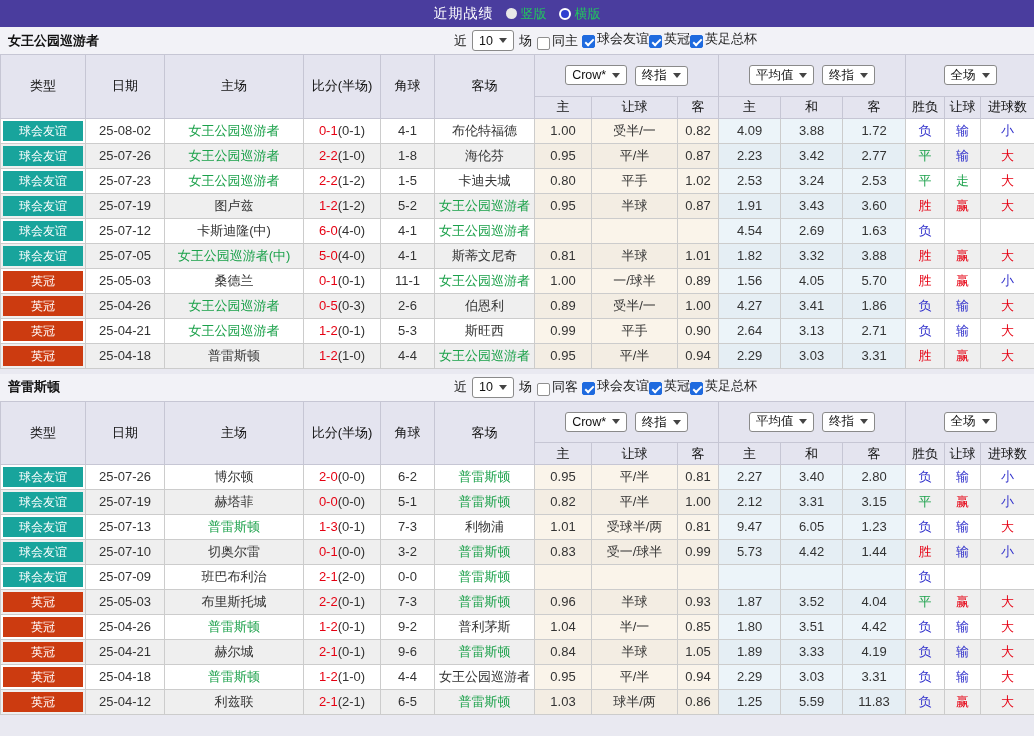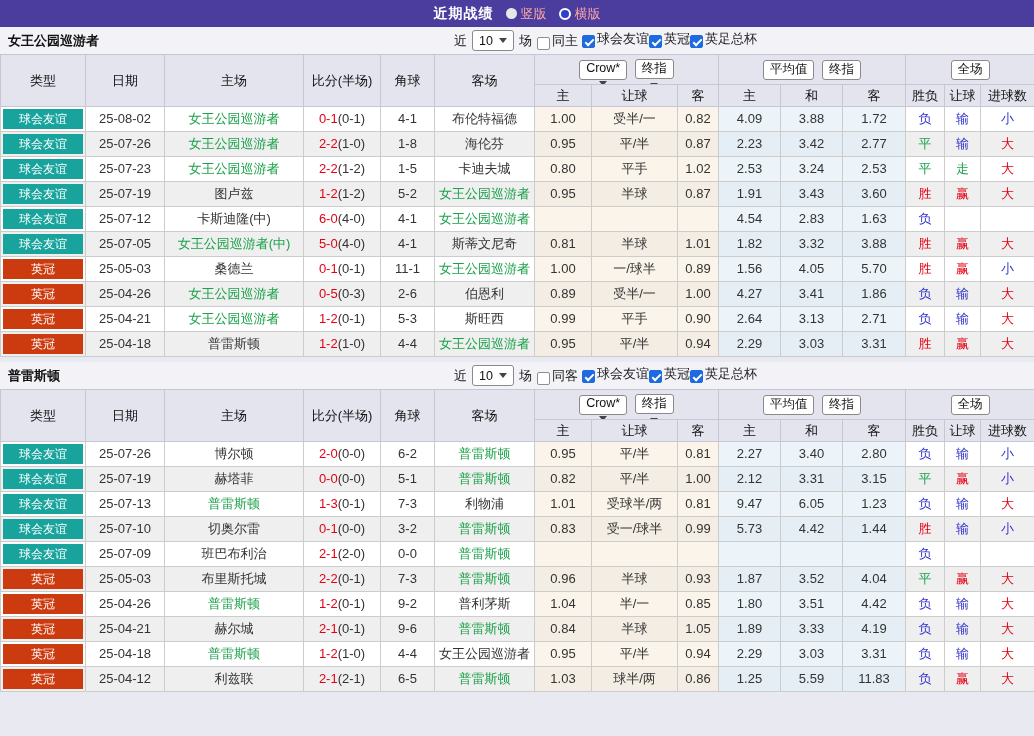--- a/index.html
+++ b/index.html
@@ -1,42 +1,42 @@
 <!DOCTYPE html>
 <html><head>
 <meta charset="utf-8">
 <style>
   html,body{margin:0;padding:0;}
   body{font-family:"Liberation Sans","DejaVu Sans",sans-serif;background:#e9e9f1;}
   #app{width:1034px;height:736px;overflow:hidden;background:#e9e9f1;}
 
   .topbar{height:27px;background:#4a3d9e;display:flex;align-items:center;justify-content:center;gap:12px;color:#fff;}
-  .topbar .title{font-weight:bold;font-size:14px;letter-spacing:1px;}
-  .radio-wrap{display:inline-flex;align-items:center;gap:4px;font-size:13px;cursor:pointer;color:#fca5a5;}
+  .topbar .title{font-weight:normal;font-size:14px;letter-spacing:1px;}
+  .radio-wrap{display:inline-flex;align-items:center;gap:4px;font-size:13px;cursor:pointer;color:#22c55e;}
   .radio{width:11px;height:11px;border-radius:50%;background:#e8e8e8;display:inline-block;box-sizing:content-box;}
   .radio.on{width:8px;height:8px;background:#2f3fd0;border:2.5px solid #fff;}
 
   .section{background:#fff;}
   .filter-row{height:27px;background:#f2f2f7;display:flex;align-items:center;position:relative;font-size:13px;color:#222;}
   .team{position:absolute;left:8px;font-weight:bold;font-size:13px;color:#111;}
   .filters{margin:0 auto;display:flex;align-items:center;gap:4px;transform:translateX(88px);}
   .filters .lbl{margin:0 1px;}
   .comp{display:inline-flex;align-items:flex-end;gap:2px;cursor:pointer;}
 
   .select{display:inline-flex;align-items:center;gap:6px;background:#fff;border:1px solid #8a8a8a;border-radius:3px;padding:0 6px;height:19px;font-size:12.5px;color:#111;cursor:pointer;white-space:nowrap;}
   .caret{width:0;height:0;border-left:4px solid transparent;border-right:4px solid transparent;border-top:5px solid #444;}
 
   .cb{width:13px;height:13px;border:1px solid #8f8f8f;border-radius:2px;background:#fff;display:inline-block;position:relative;box-sizing:border-box;cursor:pointer;}
   .cb.on{background:#1e6adf;border-color:#1e6adf;}
   .cb.on::after{content:"";position:absolute;left:4px;top:1px;width:3px;height:7px;border:solid #fff;border-width:0 2px 2px 0;transform:rotate(45deg);}
 
   table{width:100%;border-collapse:collapse;table-layout:fixed;background:#fff;}
   th,td{border:1px solid #ccc;text-align:center;font-weight:normal;overflow:hidden;white-space:nowrap;padding:0;}
   thead th{background:#e4e4ef;height:21px;font-size:13px;color:#111;border-color:#c6c6d4;}
-  thead th .select{height:18px;margin:4px 2px;flex-direction:column;}
+  thead th .select{height:18px;margin:10px 2px;}
   tbody td{height:24px;line-height:24px;font-size:13px;color:#333;}
   tr.alt td{background:#efefef;}
   tbody td.c-o1,tbody td.c-hc,tbody td.c-o2{background:#faf4ea;margin-top:24px;}
   tr.alt td.c-o1,tr.alt td.c-hc,tr.alt td.c-o2{background:#f3ede3;}
   tbody td.c-a1,tbody td.c-a2,tbody td.c-a3{background:#ecf4f9;margin-left:12px;}
   tr.alt td.c-a1,tr.alt td.c-a2,tr.alt td.c-a3{background:#e5eef4;}
 
   .green{color:#1ba14a;}
   .sc-main{color:#e60012;}
   .sc-half{color:#333;}
@@ -242,21 +242,21 @@
               </td>
               <td class="c-date">25-07-12</td>
               <td class="c-home">卡斯迪隆(中)</td>
               <td class="c-score"><span class="sc-main">6-0</span><span class="sc-half">(4-0)</span></td>
               <td class="c-corner">4-1</td>
               <td class="c-away green">女王公园巡游者</td>
               <td class="c-o1"></td>
               <td class="c-hc"></td>
               <td class="c-o2"></td>
               <td class="c-a1">4.54</td>
-              <td class="c-a2">2.83</td>
+              <td class="c-a2">2.69</td>
               <td class="c-a3">1.63</td>
               <td class="c-r1 res-blue">负</td>
               <td class="c-r2"></td>
               <td class="c-r3"></td>
             </tr>
             <tr class="alt">
               <td class="c-type">
                 <span class="badge" style="background: rgb(24, 164, 156);">球会友谊</span>
               </td>
               <td class="c-date">25-07-05</td>

